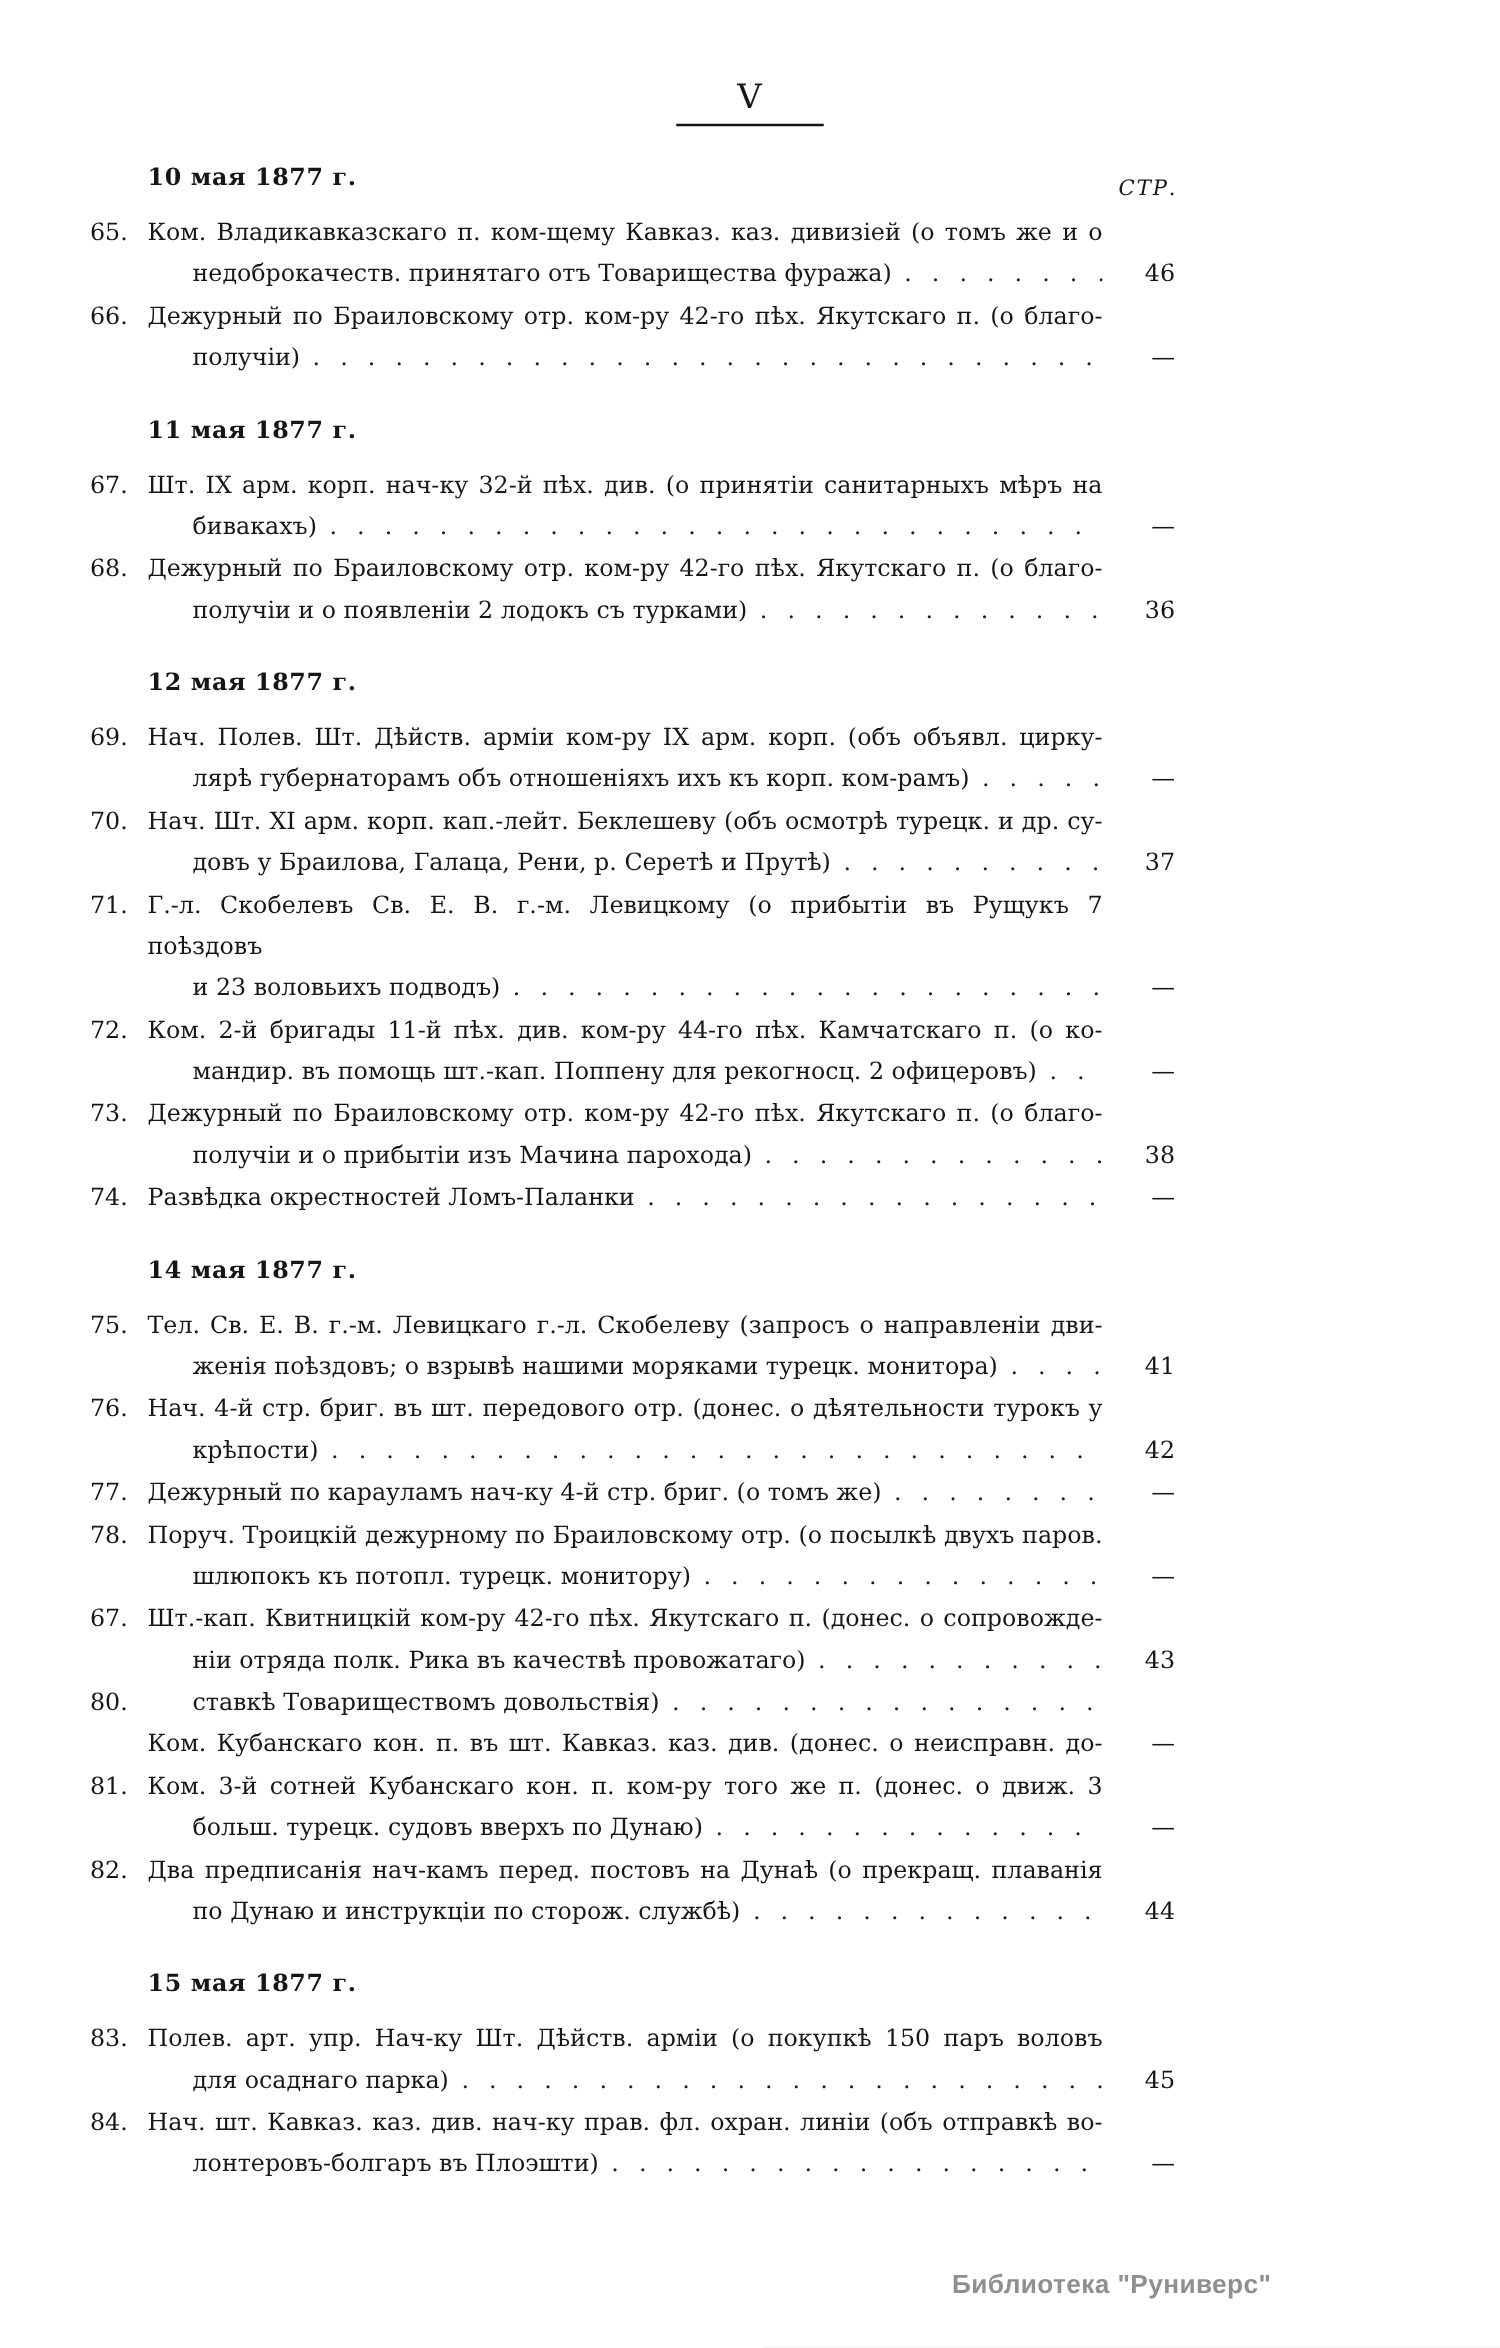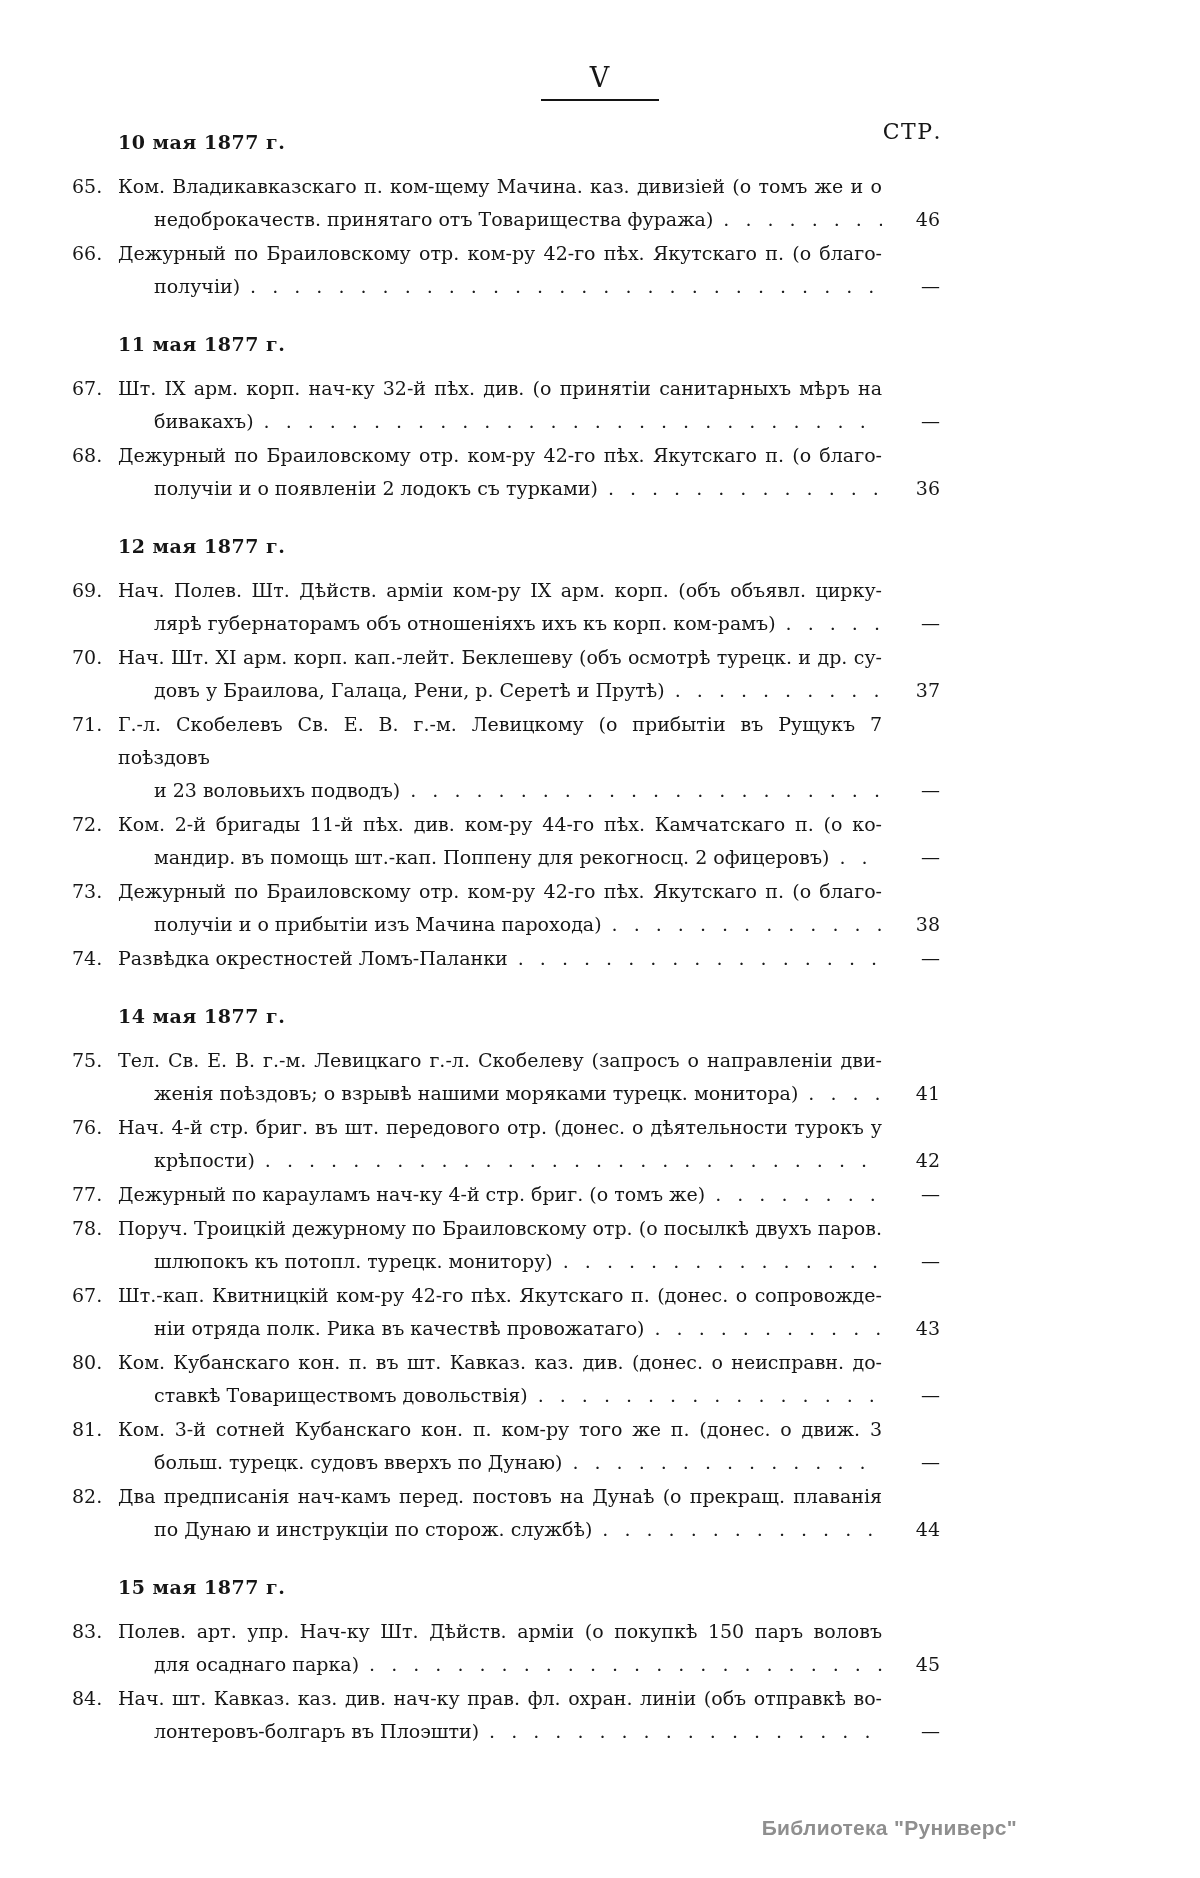--- a/index.html
+++ b/index.html
@@ -11,22 +11,22 @@
     color:#161616;
     font-family:"DejaVu Serif", "Liberation Serif", serif;
     overflow:hidden;
   }
   
   .folio-wrap{padding-top:62px;text-align:center;}
   .folio-num{font-size:27px;line-height:32px;letter-spacing:1px;}
   .folio-rule{width:118px;height:2px;background:#141414;margin:5px auto 0;}
   
   .str{
-    position:absolute;top:119px;right:258px;
-    font-size:22px;letter-spacing:1.5px;
+    position:absolute;top:141px;right:258px;
+    font-size:17px;letter-spacing:1.5px;font-style:italic;
   }
   
   .toc{margin:16px 260px 0 72px;}
   .heading{
     font-weight:bold;font-size:19px;line-height:30px;
     padding-left:46px;margin:26px 0 13px;letter-spacing:0.5px;
   }
   .entry{display:flex;align-items:flex-end;margin:1px 0;}
   .num{flex:none;width:46px;align-self:flex-start;font-size:19px;line-height:33px;}
   .body{flex:1 1 auto;min-width:0;font-size:19px;line-height:33px;}
@@ -56,21 +56,21 @@
   <div class="folio-wrap">
     <div class="folio-num">V</div>
     <div class="folio-rule"></div>
   </div>
   <div class="str">СТР.</div>
   <div class="toc">
       <div class="heading">10 мая 1877 г.</div>
       <div class="entry">
         <span class="num">65.</span>
         <div class="body">
-          <div class="line justify"><span>Ком. Владикавказскаго п. ком-щему Мачина. каз. дивизіей (о томъ же и о</span></div>
+          <div class="line justify"><span>Ком. Владикавказскаго п. ком-щему Кавказ. каз. дивизіей (о томъ же и о</span></div>
           <div class="line last cont">
             <span class="txt"><span>недоброкачеств. принятаго отъ Товарищества фуража)</span></span>
             <span class="leader"></span>
           </div>
         </div>
         <span class="pagecol">46</span>
       </div>
       <div class="entry">
         <span class="num">66.</span>
         <div class="body">
@@ -222,25 +222,25 @@
           <div class="line last cont">
             <span class="txt"><span>ніи отряда полк. </span><span class="bold">Рика</span><span> въ качествѣ провожатаго)</span></span>
             <span class="leader"></span>
           </div>
         </div>
         <span class="pagecol">43</span>
       </div>
       <div class="entry">
         <span class="num">80.</span>
         <div class="body">
+          <div class="line last cont">
+            <span class="txt"><span>ставкѣ Товариществомъ довольствія)</span></span>
+            <span class="leader"></span>
+          </div>
           <div class="line justify"><span>Ком. Кубанскаго кон. п. въ шт. Кавказ. каз. див. (донес. о неисправн. до-</span></div>
-          <div class="line last cont">
-            <span class="txt"><span>ставкѣ Товариществомъ довольствія)</span></span>
-            <span class="leader"></span>
-          </div>
         </div>
         <span class="pagecol">—</span>
       </div>
       <div class="entry">
         <span class="num">81.</span>
         <div class="body">
           <div class="line justify"><span>Ком. 3-й сотней Кубанскаго кон. п. ком-ру того же п. (донес. о движ. 3</span></div>
           <div class="line last cont">
             <span class="txt"><span>больш. турецк. судовъ вверхъ по Дунаю)</span></span>
             <span class="leader"></span>

